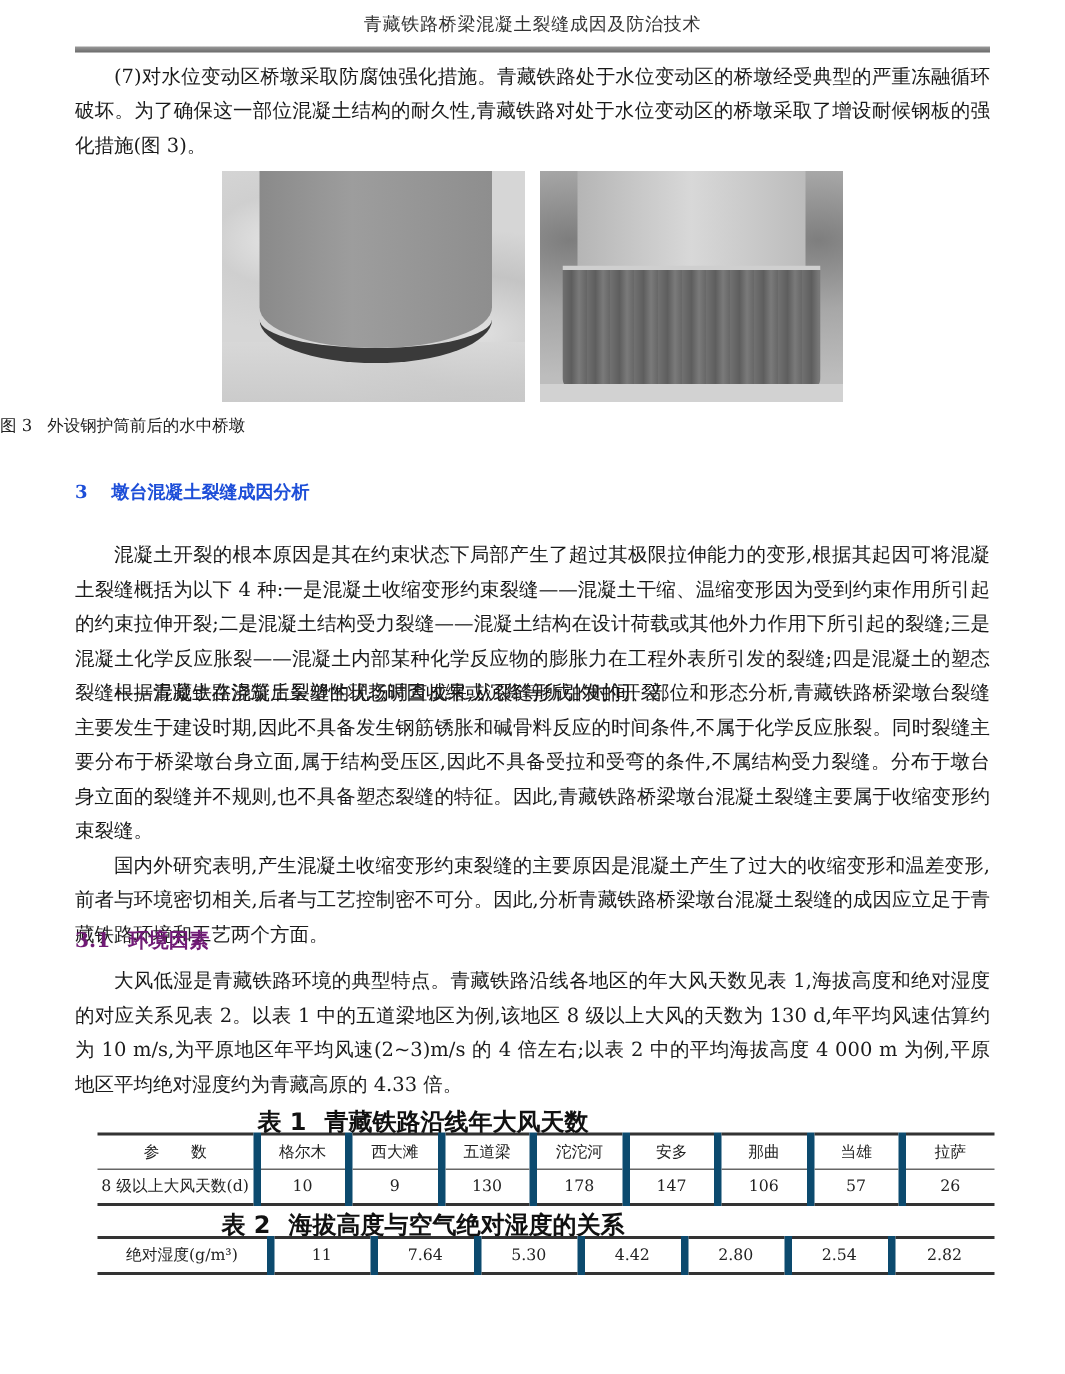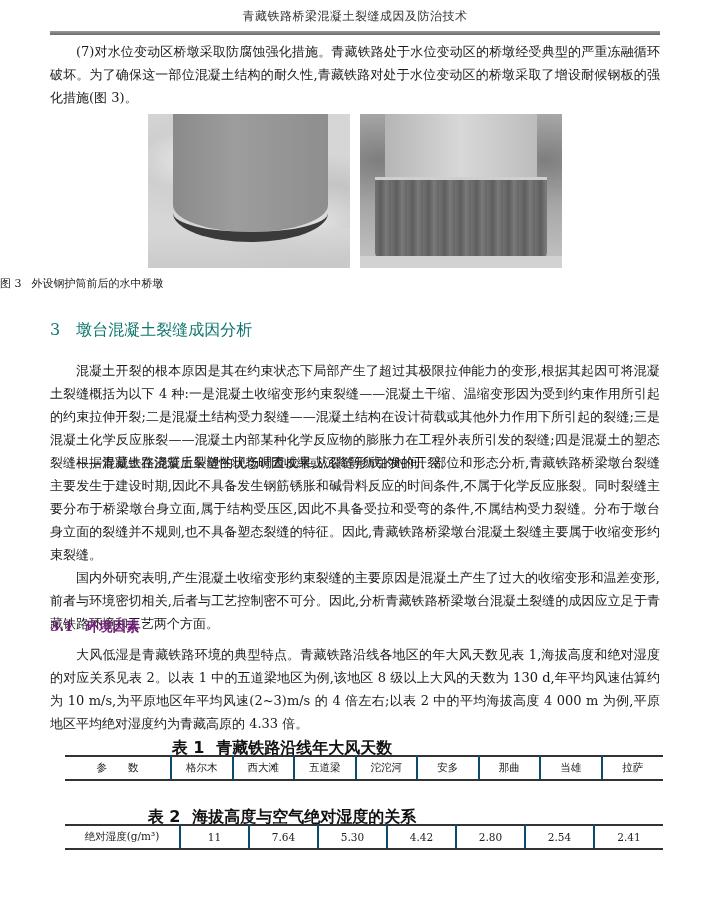--- a/index.html
+++ b/index.html
@@ -46,40 +46,40 @@
   .photo-right .casing { position: absolute; left: 15px; top: 63px; width: 172px; height: 80px;
     background: repeating-linear-gradient(90deg, #707070 0, #5e5e5e 6px, #7a7a7a 11px, #666 16px);
     border-top: 3px solid #cfcfcf; border-radius: 0 0 8px 8px; }
   .photo-right .ground { position: absolute; left: 0; bottom: 0; width: 202px; height: 12px; background: #d2d2d2; }
   .fig-caption {
     position: absolute; left: 0; width: 710px; top: 276px; text-align: left;
     font-size: 11px; color: #222;
   }
   .fig-caption .num { margin-right: 10px; }
   .section-title {
-    position: absolute; left: 50px; top: 320px; font-size: 16px; font-weight: normal;
-    font-family: "DejaVu Sans", "Liberation Sans", sans-serif; color: #0f766e;
+    position: absolute; left: 50px; top: 320px; font-size: 12px; font-weight: bold;
+    font-family: "DejaVu Sans", "Liberation Sans", sans-serif; color: #1d4ed8;
   }
   .section-title .sec-num { font-family: "DejaVu Serif", "Liberation Serif", serif; margin-right: 16px; }
   .subsection-title {
     position: absolute; left: 50px; top: 618px; font-size: 13.5px; font-weight: bold;
     font-family: "DejaVu Sans", "Liberation Sans", sans-serif; color: #701a75;
   }
   .subsection-title .sec-num { font-family: "DejaVu Serif", "Liberation Serif", serif; margin-right: 12px; }
   .table-title {
     position: absolute; left: 0; width: 564px; text-align: center;
     font-family: "DejaVu Sans", "Liberation Sans", sans-serif; font-weight: bold; font-size: 16px; color: #111;
   }
   .table-title .num { margin-right: 12px; }
   table.data {
     position: absolute; left: 65px; width: 598px; border-collapse: collapse;
     font-size: 10.5px; color: #222; table-layout: fixed;
   }
   table.data td {
-    border-left: 1px solid #666; border-right: 2px solid #0c4a6e;
+    border-left: 1px solid #666; border-right: 5px solid #0c4a6e;
     text-align: center; height: 22px; padding: 0;
   }
   table.data tr:first-child td { border-top: 2px solid #333; border-bottom: 1px solid #666; }
   table.data tr:last-child td { border-bottom: 2px solid #333; }
   table.data td:first-child { border-left: none; }
   table.data td:last-child { border-right: none; }
   .page-number {
     position: absolute; right: 52px; top: 882px; font-size: 18px; color: #222; margin-top: 44px;
   }
 </style>
@@ -141,20 +141,31 @@
     <td>参　　数</td>
     <td>格尔木</td>
     <td>西大滩</td>
     <td>五道梁</td>
     <td>沱沱河</td>
     <td>安多</td>
     <td>那曲</td>
     <td>当雄</td>
     <td>拉萨</td>
   </tr>
+  <tr>
+    <td>8 级以上大风天数(d)</td>
+    <td>10</td>
+    <td>9</td>
+    <td>130</td>
+    <td>178</td>
+    <td>147</td>
+    <td>106</td>
+    <td>57</td>
+    <td>26</td>
+  </tr>
 </tbody>
   </table>
 
 <div class="table-title" style="top:807px;">
   <span class="num">表 2</span><span>海拔高度与空气绝对湿度的关系</span>
 </div>
 <table class="data" style="top:824px;">
   <colgroup>
       <col style="width:115px">
       <col>
@@ -167,18 +178,18 @@
     </colgroup>
   <tbody>
   <tr>
     <td>绝对湿度(g/m³)</td>
     <td>11</td>
     <td>7.64</td>
     <td>5.30</td>
     <td>4.42</td>
     <td>2.80</td>
     <td>2.54</td>
-    <td>2.41</td>
+    <td>2.82</td>
   </tr>
 </tbody>
   </table>
 
 <div class="page-number">41</div>
 
 </body></html>

